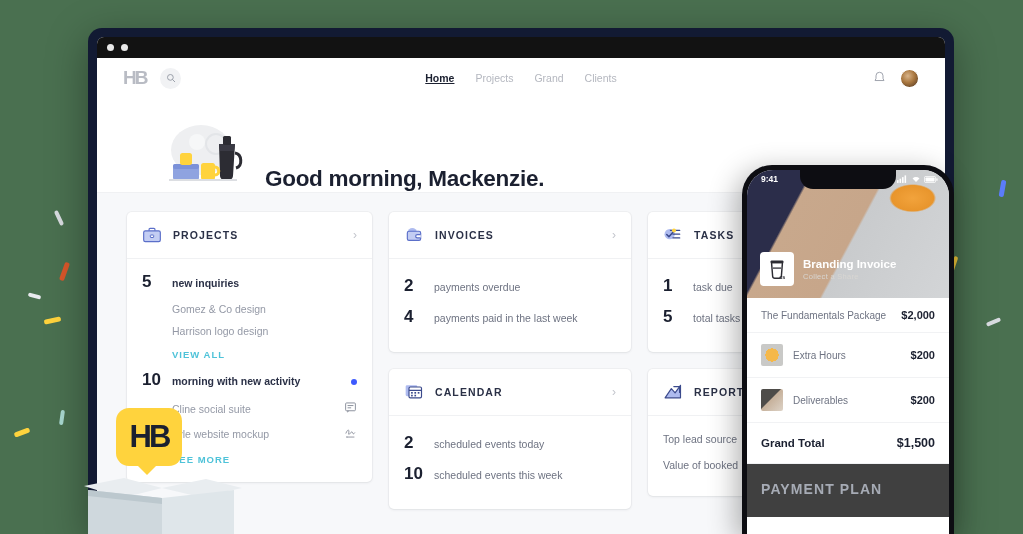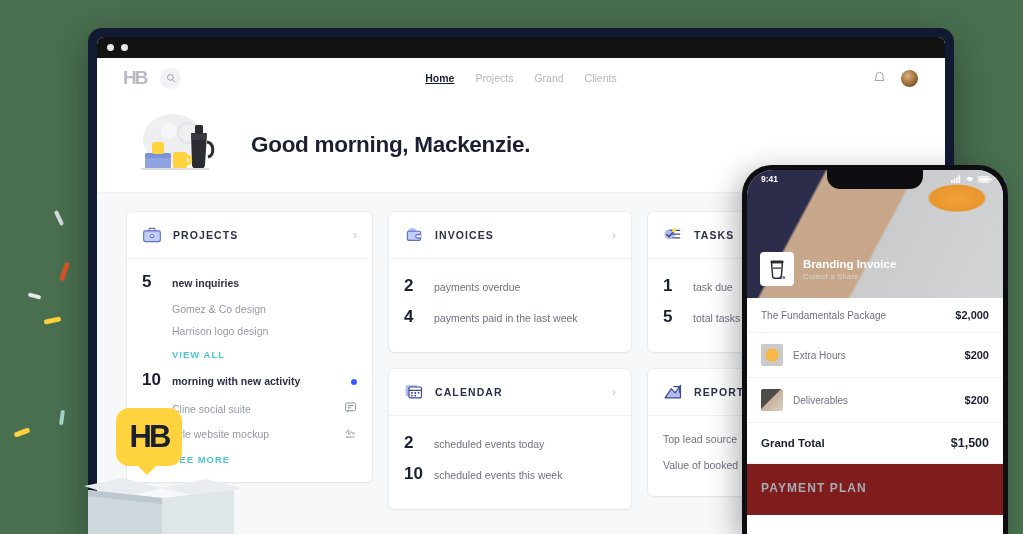--- a/index.html
+++ b/index.html
@@ -64,21 +64,21 @@
   }
   #avatar {
     width: 19px; height: 19px; border-radius: 50%;
     background: radial-gradient(circle at 40% 35%, #d9b48a 0%, #a9773f 45%, #4a3220 100%);
     border: 1px solid #fff;
   }
 
   
   #hero {
     background: #fff; height: 95px;
-    display: flex; align-items: center; padding-left: 36px; gap: 32px;
+    display: flex; align-items: flex-end; padding-left: 64px; gap: 18px;
     border-bottom: 1px solid #f0f1f3;
   }
   #coffee-illo { width: 86px; height: 72px; flex: none; position: relative; }
   #greeting-title {
     font-size: 22.5px; font-weight: bold; color: #1b2030; letter-spacing: -.3px;
   }
   #greeting-sub { font-size: 11.5px; color: #707584; margin-top: 7px; }
 
   
   #dashboard {
@@ -128,21 +128,21 @@
     font-weight: bold; padding: 7px 0 10px 30px;
   }
   .seemore {
     font-size: 9.5px; color: #4fc3d9; letter-spacing: 1px;
     font-weight: bold; padding: 8px 0 2px 30px;
   }
 
   
   #phone {
     position: absolute; left: 742px; top: 165px;
-    width: 266px; height: 369px;
+    width: 212px; height: 369px;
     background: #0d0d12;
     border-radius: 30px 30px 0 0;
     padding: 5px 5px 0 5px;
     box-shadow: -6px 6px 28px rgba(0,0,0,.3);
     z-index: 30;
   }
   #phone-screen {
     width: 100%; height: 100%; background: #fff;
     border-radius: 26px 26px 0 0; overflow: hidden; position: relative;
   }
@@ -181,22 +181,22 @@
     padding: 11px 14px; border-bottom: 1px solid #f1f2f4;
     font-size: 10px; color: #6e7382;
   }
   .inv-row .thumb {
     width: 22px; height: 22px; border-radius: 2px; margin-right: 10px; flex: none;
   }
   .inv-row .price { margin-left: auto; font-weight: bold; color: #1b2030; font-size: 11px; }
   .inv-row.total { color: #1b2030; font-weight: bold; font-size: 11.5px; padding: 13px 14px; }
   .inv-row.total .price { font-size: 12.5px; }
   #payment-plan {
-    background: #7f1d1d; padding: 17px 14px 20px 14px;
-    font-size: 12px; letter-spacing: 1.1px; color: #a6abb5; font-weight: bold;
+    background: #404040; padding: 17px 14px 20px 14px;
+    font-size: 14px; letter-spacing: 1.1px; color: #a6abb5; font-weight: bold;
   }
 
   
   #box-group { position: absolute; left: 66px; top: 408px; width: 190px; height: 126px; z-index: 40; }
   #hb-badge {
     position: absolute; left: 50px; top: 0;
     width: 66px; height: 58px; background: #ffd33d;
     border-radius: 13px;
     display: flex; align-items: center; justify-content: center;
     font-size: 31px; font-weight: bold; color: #1b2030; letter-spacing: -3px;

